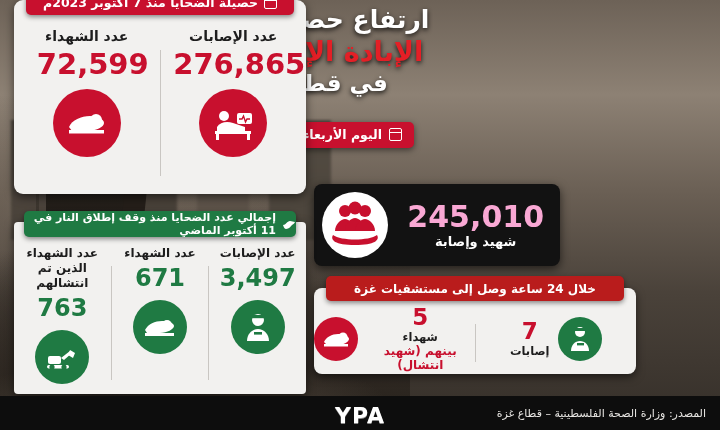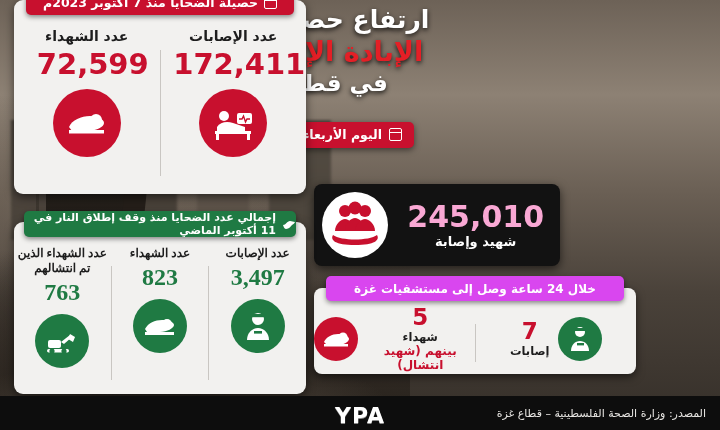--- a/index.html
+++ b/index.html
@@ -145,21 +145,21 @@
   
   .day-card {
     position: absolute; right: 84px; top: 288px; width: 322px; height: 86px;
     background: #f2f1ef;
     border-radius: 8px;
     box-shadow: 0 3px 9px rgba(0,0,0,0.55);
     direction: rtl;
   }
   .day-head {
     position: absolute; right: 12px; top: -12px; width: 298px; height: 25px;
-    background: #d946ef; color: #fff;
+    background: #b91c1c; color: #fff;
     border-radius: 5px;
     font-size: 12px; font-weight: bold;
     display: flex; align-items: center; justify-content: center;
     box-shadow: 0 2px 5px rgba(0,0,0,0.45);
   }
   .day-body { display: flex; height: 100%; padding-top: 16px; }
   .day-cell { flex: 1; display: flex; align-items: center; justify-content: center; gap: 8px; }
   .day-sep { width: 1px; background: #c9c6c2; margin: 20px 0 12px; }
   .day-num { color: #c8102e; font-size: 23px; font-weight: bold; line-height: 1; text-align: center; }
   .day-sub { color: #1d1d1d; font-size: 11.5px; font-weight: bold; text-align: center; margin-top: 1px; }
@@ -197,34 +197,34 @@
     width: 68px; height: 68px; border-radius: 50%;
     background: #c8102e;
     display: flex; align-items: center; justify-content: center;
     margin-top: 8px;
   }
 
   
   .right-green {
     position: absolute; right: 414px; top: 222px; width: 292px; height: 172px;
     background: #f2f1ef;
-    border-radius: 9px;
+    border-radius: 4px;
     box-shadow: 0 3px 10px rgba(0,0,0,0.55);
     direction: rtl;
   }
   .green-head {
     position: absolute; right: 10px; top: -11px; width: 272px; height: 26px;
     background: #1f7a43; color: #fff;
     border-radius: 5px;
     font-size: 11px; font-weight: bold;
     display: flex; align-items: center; justify-content: center; gap: 6px;
     box-shadow: 0 2px 5px rgba(0,0,0,0.45);
   }
   .green-body { display: flex; height: 100%; padding-top: 20px; }
-  .green-col { flex: 1; display: flex; flex-direction: column; align-items: center; padding-top: 4px; font-family: Liberation Serif, serif; }
+  .green-col { flex: 1; display: flex; flex-direction: column; align-items: center; padding-top: 4px; }
   .green-sep { width: 1px; background: #c9c6c2; margin: 24px 0 14px; }
   .green-label { color: #1d1d1d; font-size: 12px; font-weight: bold; text-align: center; line-height: 1.25; }
   .green-num { color: #1f7a43; font-size: 24px; font-weight: bold; margin-top: 3px; }
   .circ-md {
     width: 54px; height: 54px; border-radius: 50%;
     background: #1f7a43;
     display: flex; align-items: center; justify-content: center;
     margin-top: 8px;
   }
 
@@ -337,21 +337,21 @@
       <span class="cal-ico">
           <i></i>
           <b></b>
         </span>
       <span>حصيلة الضحايا منذ 7 أكتوبر 2023م</span>
     </div>
     <div class="red-body">
 
       <div class="red-col">
         <div class="red-label">عدد الإصابات</div>
-        <div class="red-num">172,411</div>
+        <div class="red-num">276,865</div>
         <div class="circ-lg">
           <svg width="44" height="36" viewBox="0 0 44 36" aria-hidden="true">
             <circle cx="13" cy="11" r="5" fill="#fff"></circle>
             <path d="M6 22c3-5 10-6 16-4l12 4v4H6z" fill="#fff"></path>
             <rect x="4" y="26" width="36" height="3" fill="#fff"></rect>
             <rect x="5" y="29" width="3" height="6" fill="#fff"></rect>
             <rect x="36" y="29" width="3" height="6" fill="#fff"></rect>
             <rect x="26" y="8" width="15" height="11" rx="2" fill="#fff"></rect>
             <path d="M28 14h3l1.5-3 2 6 1.5-3h3" stroke="#c8102e" stroke-width="1.4" fill="none"></path>
           </svg>
@@ -396,21 +396,21 @@
             <rect x="11" y="4" width="12" height="3.2" fill="#1f7a43"></rect>
             <rect x="13" y="21" width="8" height="2.6" fill="#1f7a43"></rect>
           </svg>
         </div>
       </div>
 
       <div class="green-sep"></div>
 
       <div class="green-col">
         <div class="green-label">عدد الشهداء</div>
-        <div class="green-num">823</div>
+        <div class="green-num">671</div>
         <div class="circ-md">
           <svg width="36" height="26" viewBox="0 0 36 26" aria-hidden="true">
             <path d="M3 16c3-6 10-9 17-9 6 0 12 2 12 5s-7 7-14 7H5z" fill="#fff"></path>
             <circle cx="25" cy="11" r="5" fill="#fff"></circle>
             <path d="M3 19h29v3H3z" fill="#fff"></path>
           </svg>
         </div>
       </div>
 
       <div class="green-sep"></div>

